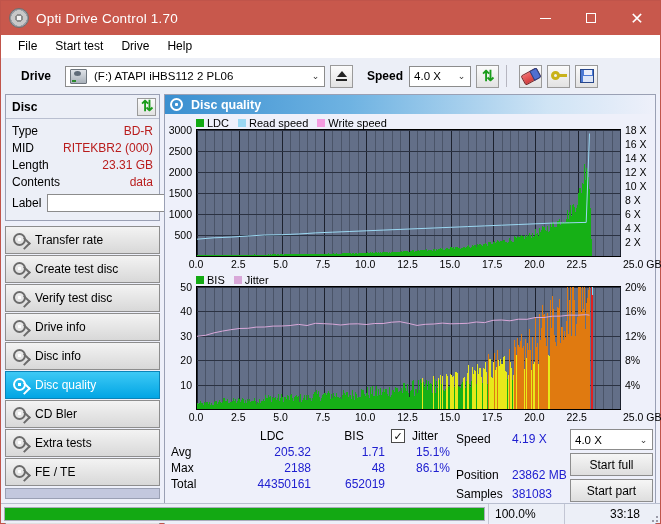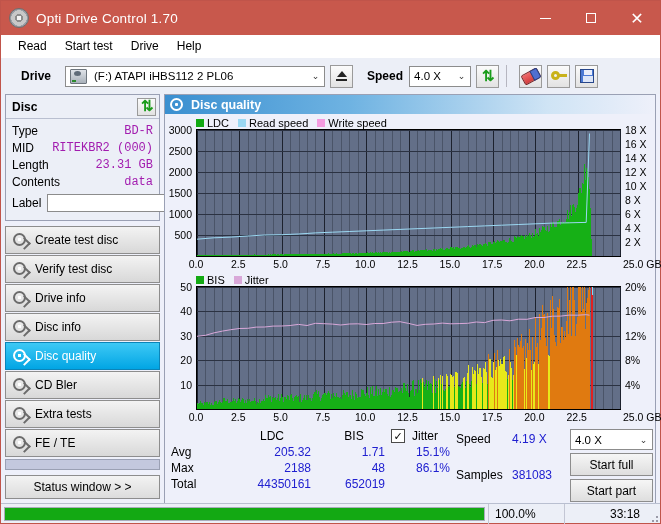--- a/index.html
+++ b/index.html
@@ -101,21 +101,21 @@
   }
   .panel-head .ph-title{font-weight:bold;font-size:12px;color:#000;padding-left:3px;}
   .ph-btn{
     margin-left:auto;width:19px;height:18px;border:1px solid #9a9a9a;
     background:linear-gradient(#fbfbfb,#e2e2e2);display:flex;align-items:center;justify-content:center;
     box-sizing:border-box;
   }
   .disc-rows{padding:3px 6px 5px 6px;}
   .drow{display:flex;align-items:center;height:17px;font-size:12px;}
   .drow .k{color:#000;}
-  .drow .v{margin-left:auto;color:#a21caf;font-family:Liberation Mono, monospace;}
+  .drow .v{margin-left:auto;color:#b91c1c;}
   .label-row{display:flex;align-items:center;height:24px;margin-top:1px;}
   .label-row .k{color:#000;margin-right:6px;}
   .label-input{
     flex:1;height:18px;border:1px solid #8c8c8c;background:#fff;box-sizing:border-box;
     font-family:"Liberation Sans",sans-serif;font-size:11px;padding:0 2px;color:#000;
   }
   .cd-btn{
     width:21px;height:20px;border:1px solid #9a9a9a;margin-left:4px;box-sizing:border-box;
     background:linear-gradient(#fbfbfb,#e2e2e2);display:flex;align-items:center;justify-content:center;
   }
@@ -254,21 +254,21 @@
       <div class="win-btn">
           <span class="glyph-max"></span>
         </div>
       <div class="win-btn close">
           <span>✕</span>
         </div>
     </div>
   </div>
 
   <div class="menubar">
-    <div class="menu-item">Read</div>
+    <div class="menu-item">File</div>
     <div class="menu-item">Start test</div>
     <div class="menu-item">Drive</div>
     <div class="menu-item">Help</div>
   </div>
 
   <div class="drivebar">
     <span class="lbl-bold" style="margin-left:14px;">Drive</span>
     <div class="combo drive-combo">
       <span class="drive-ico"></span>
       <span class="cb-text">(F:)  ATAPI iHBS112  2 PL06</span>
@@ -332,20 +332,27 @@
             <span class="k">Label</span>
             <input class="label-input" type="text" value="" style="">
             <div class="cd-btn">
                 <span class="cd-disc"></span>
               </div>
           </div>
         </div>
       </div>
 
       <div class="navlist">
+        <div class="navbtn">
+          <span class="nav-ico">
+              <span class="ring"></span>
+              <span class="tail"></span>
+            </span>
+          <span>Transfer rate</span>
+        </div>
         <div class="navbtn">
           <span class="nav-ico">
               <span class="ring"></span>
               <span class="tail"></span>
             </span>
           <span>Create test disc</span>
         </div>
         <div class="navbtn">
           <span class="nav-ico">
               <span class="ring"></span>
@@ -1454,20 +1461,24 @@
         </div>
 
         <div class="stats-right">
           <div class="sr-labels">
             <div class="sr-row">
               <span class="sr-k">Speed</span>
               <span class="sr-v">4.19 X</span>
             </div>
             <div class="sr-row" style="height:17px;"></div>
             <div class="sr-row">
+              <span class="sr-k">Position</span>
+              <span class="sr-v">23862 MB</span>
+            </div>
+            <div class="sr-row">
               <span class="sr-k">Samples</span>
               <span class="sr-v">381083</span>
             </div>
           </div>
           <div class="sr-ctrl">
             <div class="combo sr-combo">
               <span class="cb-text">4.0 X</span>
               <span class="cb-arrow">⌄</span>
             </div>
             <div class="btn">Start full</div>

